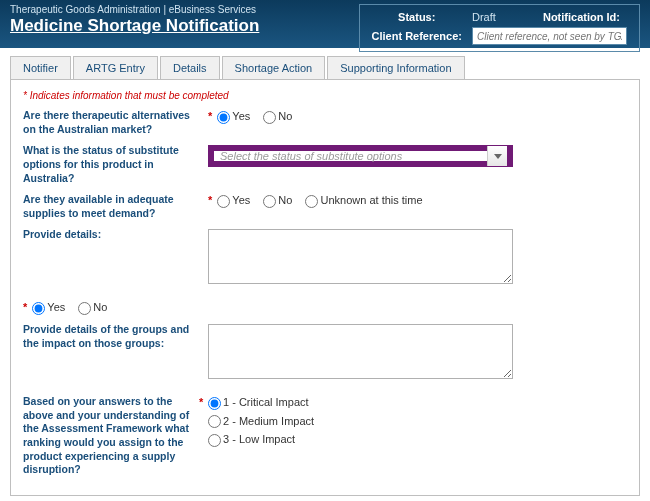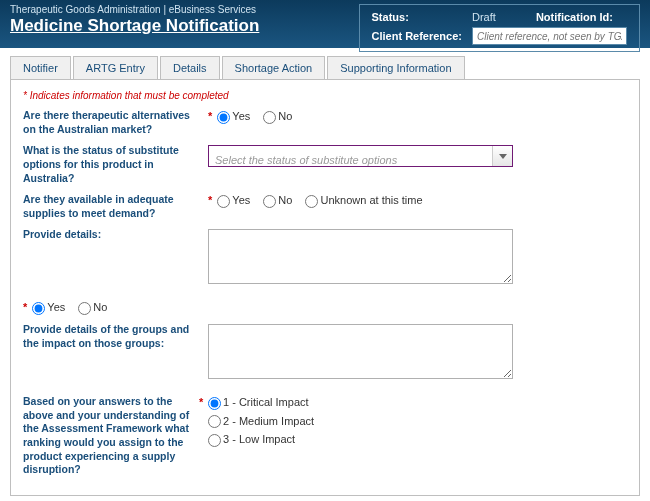--- a/index.html
+++ b/index.html
@@ -2,34 +2,34 @@
 <html><head>
 <meta charset="utf-8">
 <style>
   * { box-sizing: border-box; margin: 0; padding: 0; }
   body { font-family: Arial, sans-serif; font-size: 11px; background: #fff; width: 650px; }
   .header { background: linear-gradient(#0c3a5c, #1a5580); color: #fff; padding: 4px 10px 8px 10px; position: relative; height: 48px; }
   .header-top { font-size: 10px; color: #cfe3f0; }
   .header-title { font-size: 17px; font-weight: bold; color: #fff; margin-top: 1px; text-decoration: underline; }
   .header-right { position: absolute; right: 10px; top: 4px; border: 1px solid #5a8aaa; padding: 3px 6px; font-size: 11px; }
   .header-right table td { padding: 1px 4px; white-space: nowrap; }
-  .hr-label { font-weight: bold; text-align: left; }
+  .hr-label { font-weight: bold; text-align: center; }
   .hr-input { width: 155px; height: 18px; border: 1px solid #5a8aaa; background: #fff; font-size: 10px; font-style: italic; color: #999; padding: 1px 4px; }
   .tabs { display: flex; margin: 8px 0 0 10px; }
   .tab { border: 1px solid #bfbfbf; border-bottom: none; padding: 5px 12px; margin-right: 2px; background: #f0f0f0; color: #1a4e7a; font-size: 11px; cursor: pointer; min-width: 50px; text-align: center; }
   .tab.active { background: #fff; font-weight: bold; color: #000; position: relative; top: 1px; }
   .content { border: 1px solid #bfbfbf; margin: 0 10px; padding: 10px 12px; }
   .required-note { color: #c00; font-style: italic; font-size: 10px; margin-bottom: 8px; }
   .form-row { display: flex; margin-bottom: 8px; align-items: flex-start; }
   .form-label { width: 185px; color: #1a4e7a; font-weight: bold; font-size: 10.5px; line-height: 1.3; padding-right: 6px; flex-shrink: 0; }
   .form-field { flex: 1; color: #333; font-size: 11px; padding-top: 1px; }
   .form-field label { margin-right: 10px; cursor: pointer; }
   .form-field input[type=radio] { vertical-align: middle; margin-right: 2px; }
   .req-mark { color: #c00; font-weight: bold; margin-right: 2px; }
-  .dropdown { display: flex; border: 1px solid #701a75; width: 305px; height: 22px; align-items: flex-end; background: #fff; }
+  .dropdown { display: flex; border: 6px solid #701a75; width: 305px; height: 22px; align-items: center; background: #fff; }
   .dropdown-text { flex: 1; padding: 0 6px; color: #9a9a9a; font-style: italic; font-size: 11px; }
   .dropdown-btn { width: 20px; height: 20px; border-left: 1px solid #ccc; background: linear-gradient(#fff,#e6e6e6); display: flex; align-items: center; justify-content: center; cursor: pointer; }
   .dropdown-btn svg { width: 8px; height: 5px; }
   textarea.details { width: 305px; height: 55px; border: 1px solid #b0b0b0; resize: both; font-family: inherit; font-size: 11px; padding: 3px; }
   .section-gap { height: 6px; }
   .ranking-options label { display: block; margin-bottom: 5px; }
 </style>
 </head>
 <body>
 

